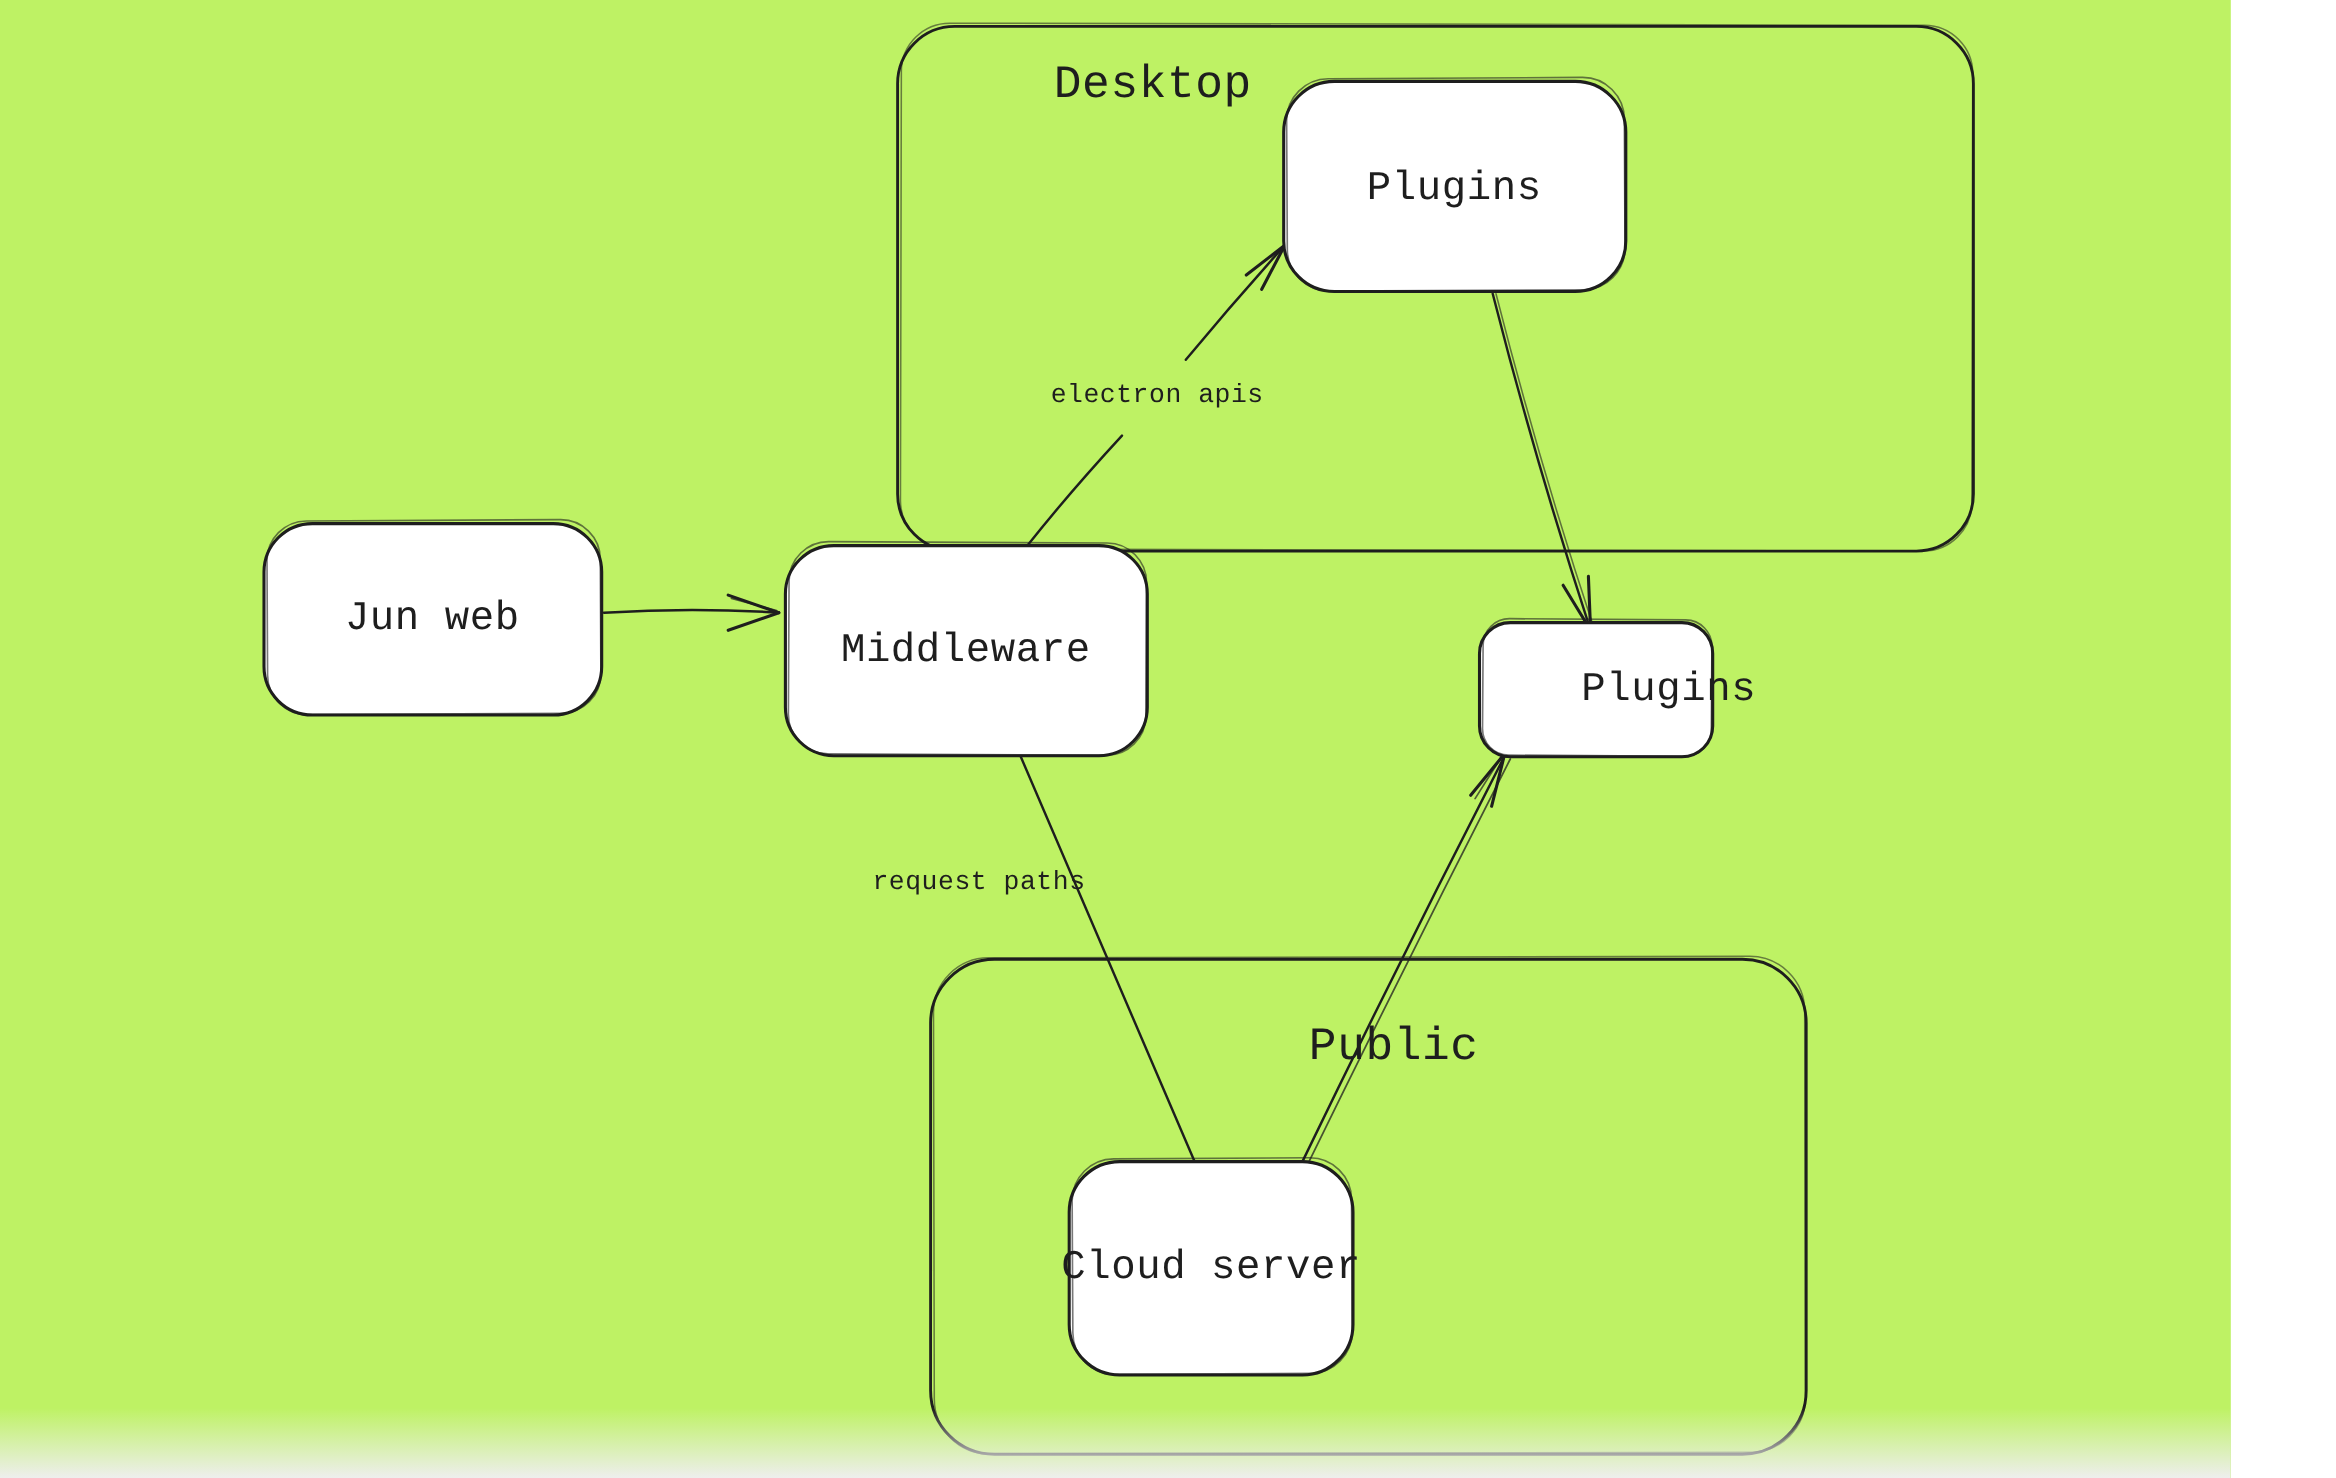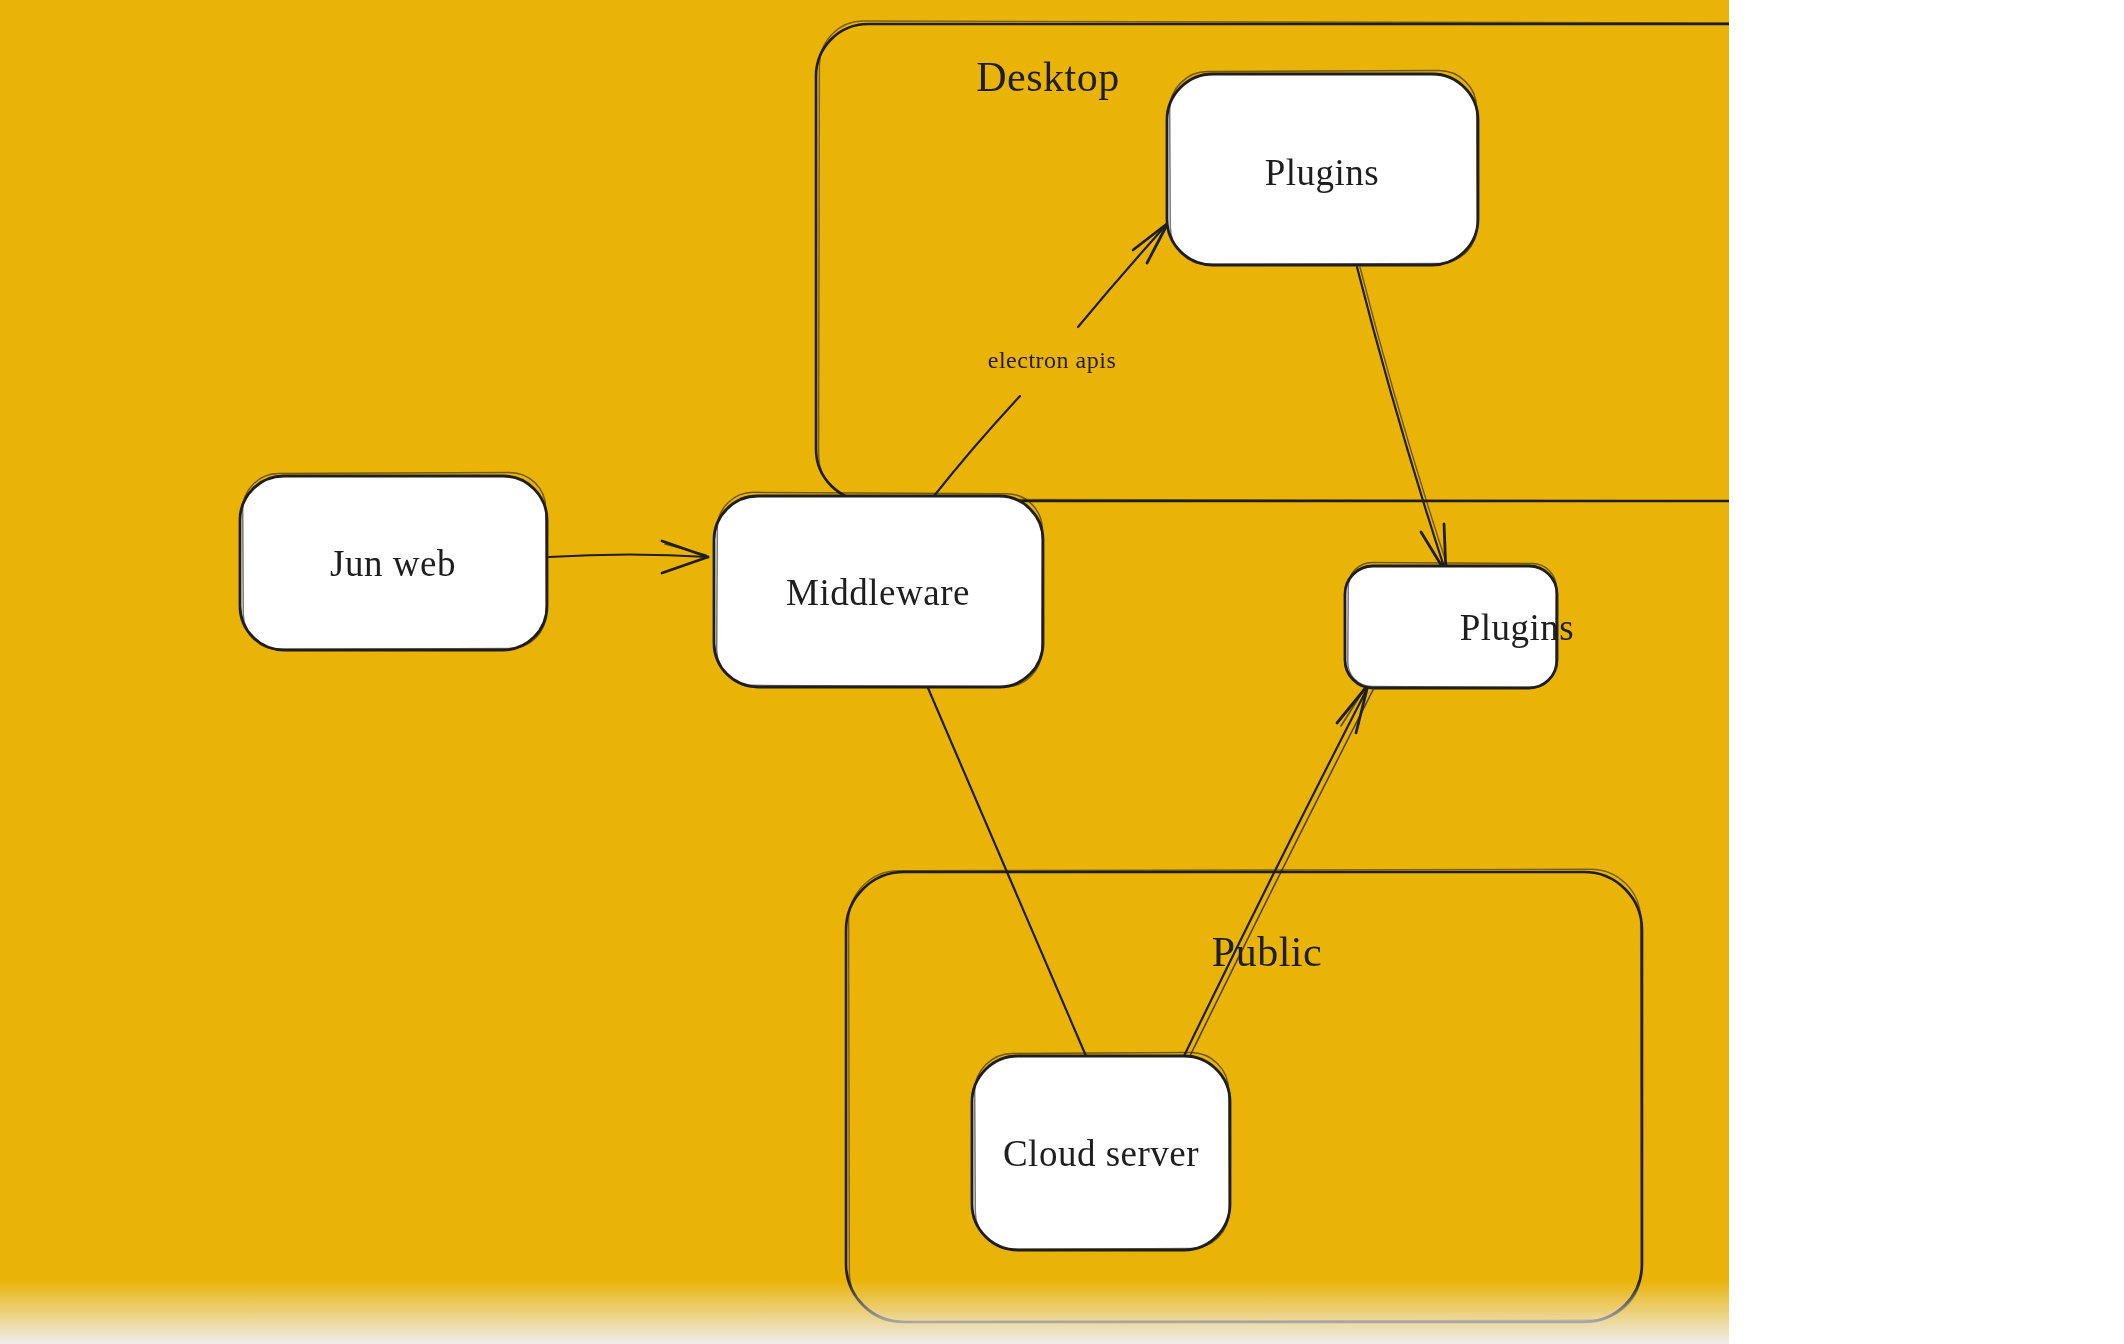--- a/index.html
+++ b/index.html
@@ -1,21 +1,21 @@
 <!DOCTYPE html>
 <html><head>
 <meta charset="utf-8">
 <style>
   html,body{margin:0;padding:0;background:#ffffff;}
   #canvas{
     position:relative;
-    width:1729px;height:1344px;
-    background:#eab308;
+    width:2028px;height:1344px;
+    background:#bef264;
     overflow:hidden;
-    font-family:Liberation Serif, serif;
+    font-family:Liberation Mono, monospace;
     color:#1e1e1e;
   }
   #sketch{position:absolute;left:0;top:0;}
   .lbl{
     position:absolute;
     transform:translate(-50%,-50%);
     font-size:37px;
     font-weight:500;
     letter-spacing:.5px;
     white-space:nowrap;
@@ -123,16 +123,17 @@
   <div class="lbl" style="left:878px;top:592px;">Middleware</div>
 
   <div class="lbl" style="left:1322px;top:172px;">Plugins</div>
 
   <div class="lbl" style="left:1517px;top:627px;">Plugins</div>
 
   <div class="lbl" style="left:1101px;top:1153px;">Cloud server</div>
 
   <div class="lbl edge-label" style="left:1052px;top:360px;">electron apis</div>
 
+  <div class="lbl edge-label" style="left:890px;top:803px;">request paths</div>
 
 
   <div class="bottom-fade"></div>
 </div>
 
 </body></html>

